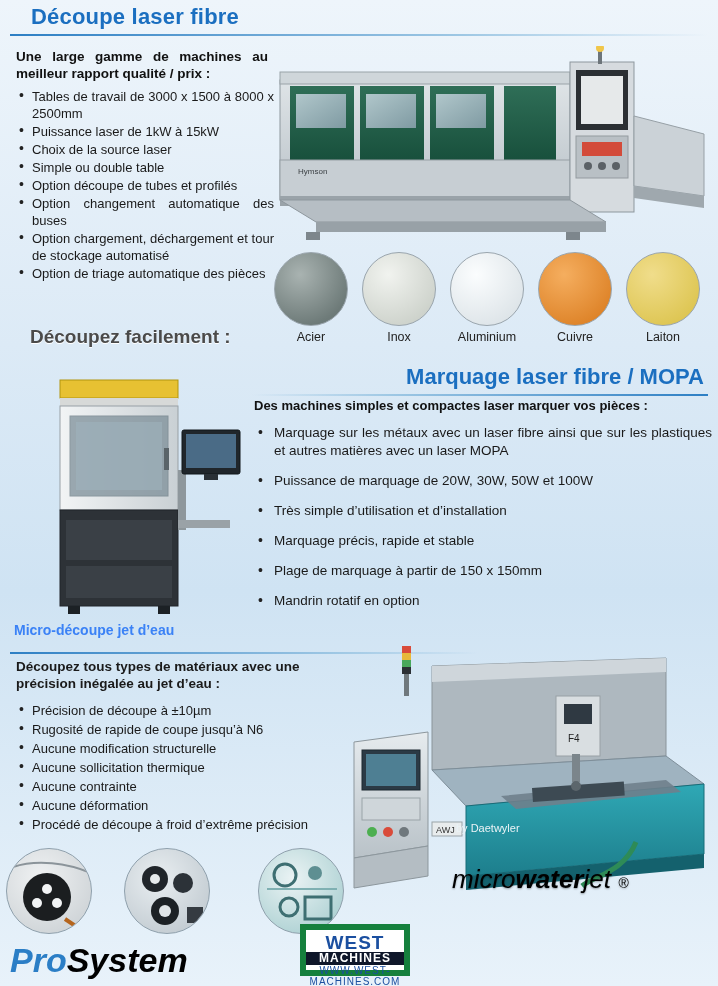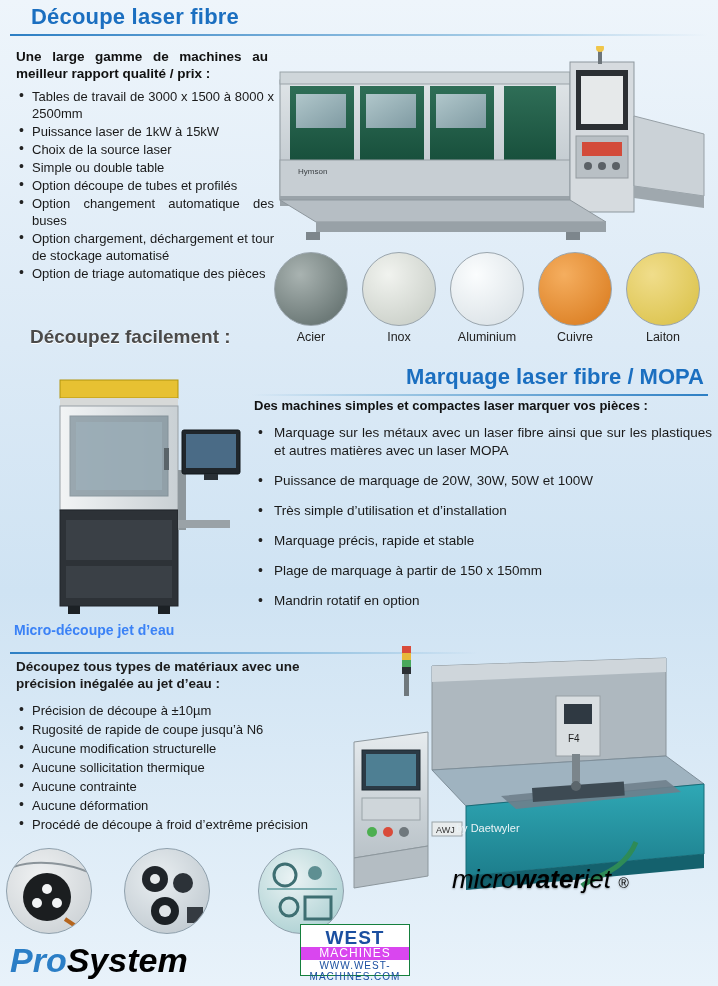--- a/index.html
+++ b/index.html
@@ -78,24 +78,24 @@
   #waterjet { position:absolute; left:336px; top:646px; width:380px; height:250px; }
 
   .sample { position:absolute; width:86px; height:86px; border-radius:50%; border:1px solid #8fa0ac; overflow:hidden; }
 
   
   #footer-brand { position:absolute; left:10px; bottom:6px; font-size:34px; font-weight:bold; font-style:italic; }
   #footer-brand .b1 { color:#2b7ec6; }
   #footer-brand .b2 { color:#000000; }
   #west-logo {
     position:absolute; left:300px; bottom:10px; width:110px; height:52px;
-    background:#fff; border:1px solid #15803d; text-align:center;
+    background:#fff; border:6px solid #15803d; text-align:center;
   }
   #west-logo .w1 { color:#1b4fa0; font-weight:bold; font-size:19px; line-height:19px; padding-top:3px; letter-spacing:1px;}
-  #west-logo .w2 { background:#d946ef; color:#fff; font-weight:normal; font-size:12px; line-height:13px; letter-spacing:1px;}
+  #west-logo .w2 { background:#0f172a; color:#fff; font-weight:bold; font-size:12px; line-height:13px; letter-spacing:1px;}
   #west-logo .w3 { color:#1b4fa0; font-size:10px; letter-spacing:1px; }
 </style>
 </head>
 <body>
 
 <div class="page">
 
   <div id="sec1">
     <div class="title-wrap">
       <span class="sect-title">Découpe laser fibre</span>

